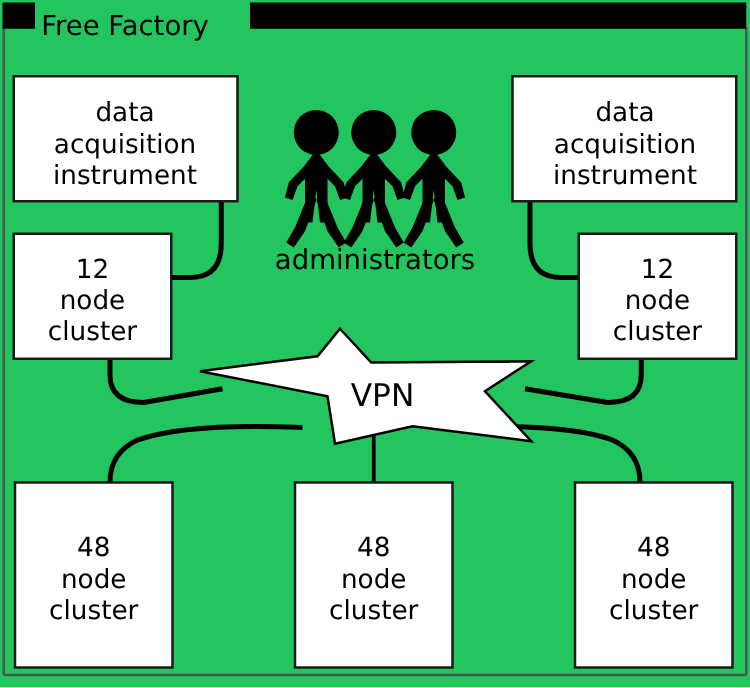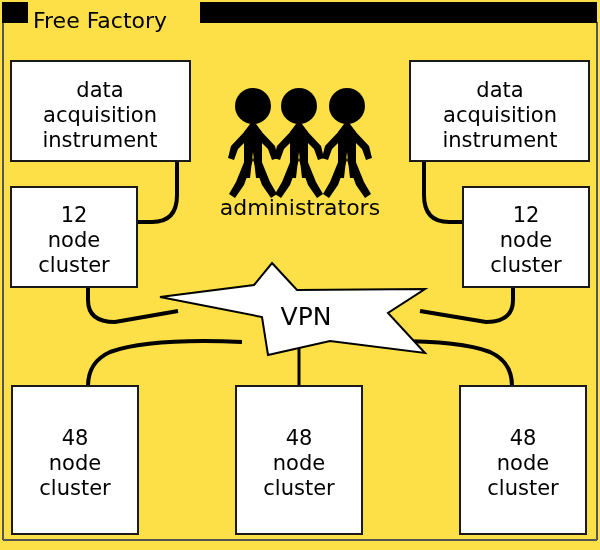--- a/index.html
+++ b/index.html
@@ -10,21 +10,21 @@
   body {
     width: 600px;
     height: 550px;
     font-family: "DejaVu Sans", sans-serif;
     overflow: hidden;
   }
   #diagram-root {
     position: relative;
     width: 600px;
     height: 550px;
-    background: #fde047;
+    background: #22c55e;
   }
   svg.diagram-canvas {
     display: block;
     width: 600px;
     height: 550px;
   }
   .box-rect {
     fill: #ffffff;
     stroke: #1a1a1a;
     stroke-width: 2;

